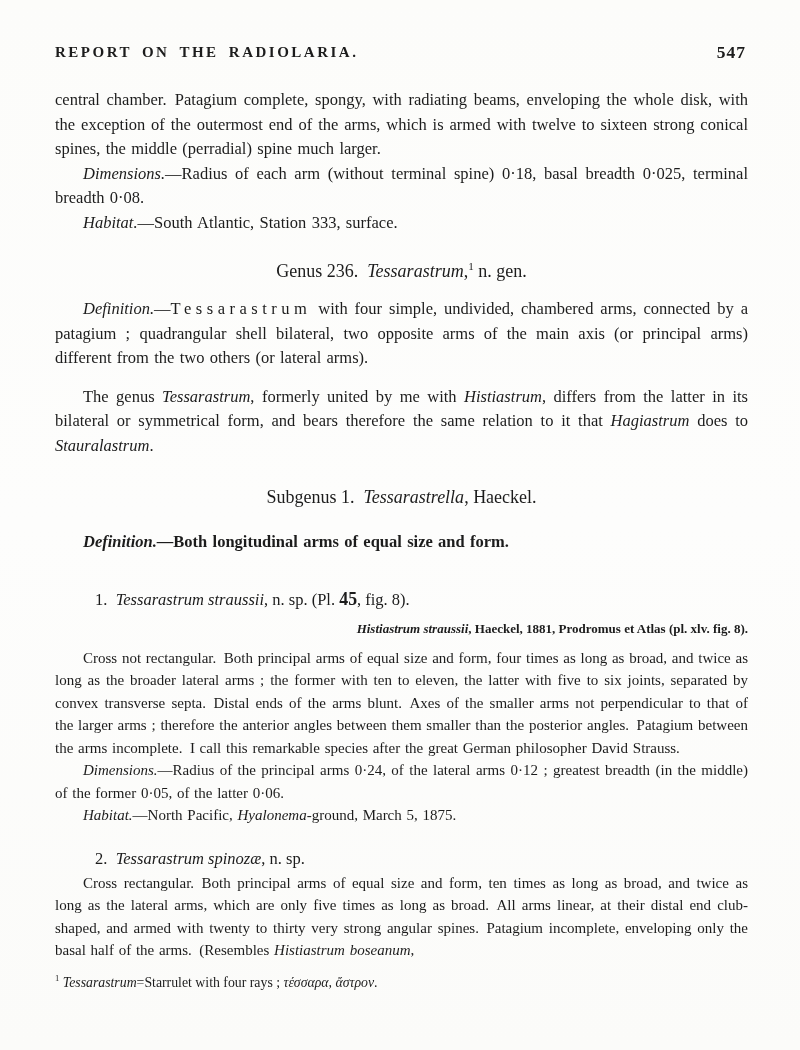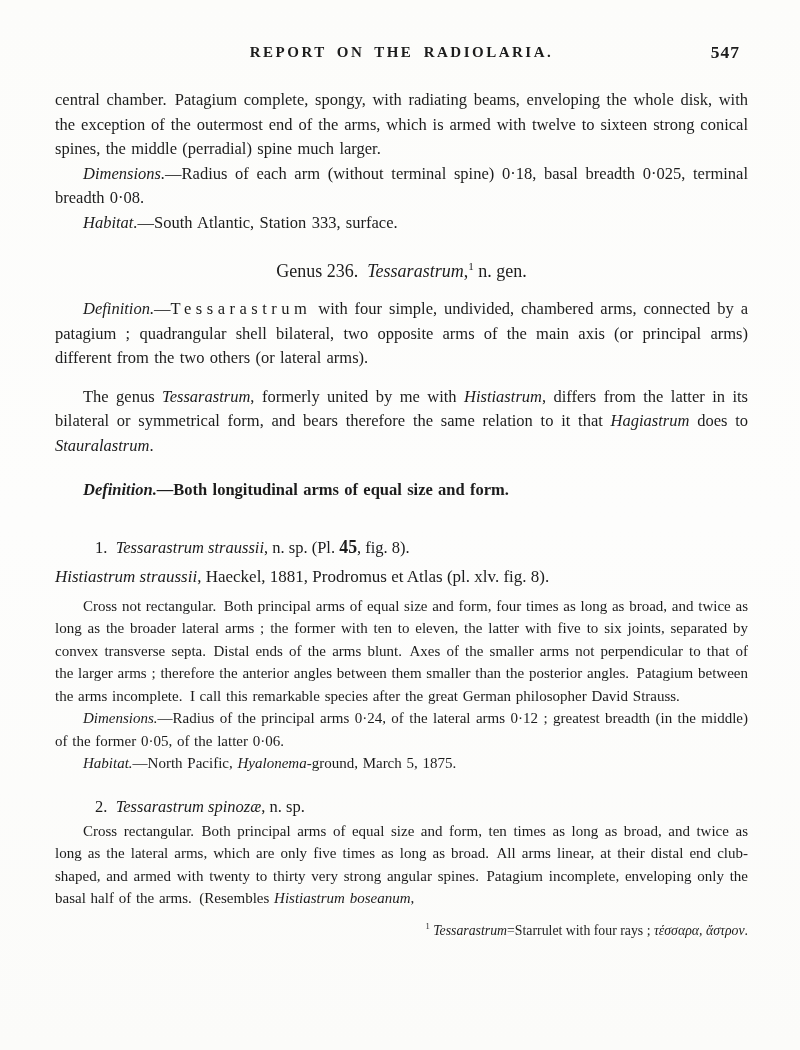--- a/index.html
+++ b/index.html
@@ -19,29 +19,28 @@
     left: 55px;
     top: 44px;
     width: 693px;
   }
   .running-head {
     position: relative;
     height: 24px;
   }
   .running-title {
     display: block;
-    text-align: center;
     font-weight: bold;
     font-size: 15px;
     letter-spacing: 2.5px;
     word-spacing: 4px;
   }
   .page-num {
     position: absolute;
-    right: 8px;
+    right: 2px;
     top: -2px;
     font-weight: bold;
     font-size: 17.5px;
     letter-spacing: 1px;
   }
   p { margin: 0; }
   .body-text {
     font-size: 16.5px;
     line-height: 24.5px;
     text-align: justify;
@@ -59,26 +58,27 @@
     font-size: 18px;
     line-height: 26px;
   }
   .species-heading {
     font-size: 16.5px;
     line-height: 26px;
     padding-left: 40px;
     text-align: left;
   }
   .synonym {
-    text-align: left;
-    font-size: 17px;
+    text-align: right;
+    font-size: 13px;
     line-height: 20px;
+    font-weight: bold;
   }
   .footnote {
-    text-align: right;
+    text-align: left;
     font-size: 13.8px;
     line-height: 20px;
   }
   .it { font-style: italic; }
   .bd { font-weight: bold; font-size: 1.08em; }
   .sup { vertical-align: super; font-size: 0.62em; line-height: 0; }
   .spaced { letter-spacing: 4.5px; }
   
   .m-p1        { margin-top: 20px; }
   .m-genus-h   { margin-top: 23px; }
@@ -109,20 +109,21 @@
     <p class="body-text indent"><span class="it">Dimensions.</span><span>—Radius of each arm (without terminal spine) 0·18, basal breadth 0·025, terminal breadth 0·08.</span></p>
 
     <p class="body-text indent"><span class="it">Habitat.</span><span>—South Atlantic, Station 333, surface.</span></p>
 
     <p class="heading m-genus-h"><span>Genus 236. </span><span class="it">Tessarastrum</span><span>,</span><span class="sup">1</span><span> n. gen.</span></p>
 
     <p class="body-text indent m-genus-def"><span class="it">Definition.</span><span>—</span><span class="spaced">Tessarastrum</span><span> with four simple, undivided, chambered arms, connected by a patagium ; quadrangular shell bilateral, two opposite arms of the main axis (or principal arms) different from the two others (or lateral arms).</span></p>
 
     <p class="body-text indent m-remark"><span>The genus </span><span class="it">Tessarastrum</span><span>, formerly united by me with </span><span class="it">Histiastrum</span><span>, differs from the latter in its bilateral or symmetrical form, and bears therefore the same relation to it that </span><span class="it">Hagiastrum</span><span> does to </span><span class="it">Stauralastrum</span><span>.</span></p>
 
+    <p class="heading m-subg-h"><span>Subgenus 1. </span><span class="it">Tessarastrella</span><span>, Haeckel.</span></p>
 
     <p class="body-text indent m-subg-def"><span class="it">Definition.</span><span>—Both longitudinal arms of equal size and form.</span></p>
 
     <p class="species-heading m-sp1-h"><span>1. </span><span class="it">Tessarastrum straussii</span><span>, n. sp. (Pl. </span><span class="bd">45</span><span>, fig. 8).</span></p>
 
     <p class="synonym m-syn"><span class="it">Histiastrum straussii</span><span>, Haeckel, 1881, Prodromus et Atlas (pl. xlv. fig. 8).</span></p>
 
     <p class="small-text indent m-desc1"><span>Cross not rectangular. Both principal arms of equal size and form, four times as long as broad, and twice as long as the broader lateral arms ; the former with ten to eleven, the latter with five to six joints, separated by convex transverse septa. Distal ends of the arms blunt. Axes of the smaller arms not perpendicular to that of the larger arms ; therefore the anterior angles between them smaller than the posterior angles. Patagium between the arms incomplete. I call this remarkable species after the great German philosopher David Strauss.</span></p>
 
     <p class="small-text indent"><span class="it">Dimensions.</span><span>—Radius of the principal arms 0·24, of the lateral arms 0·12 ; greatest breadth (in the middle) of the former 0·05, of the latter 0·06.</span></p>

